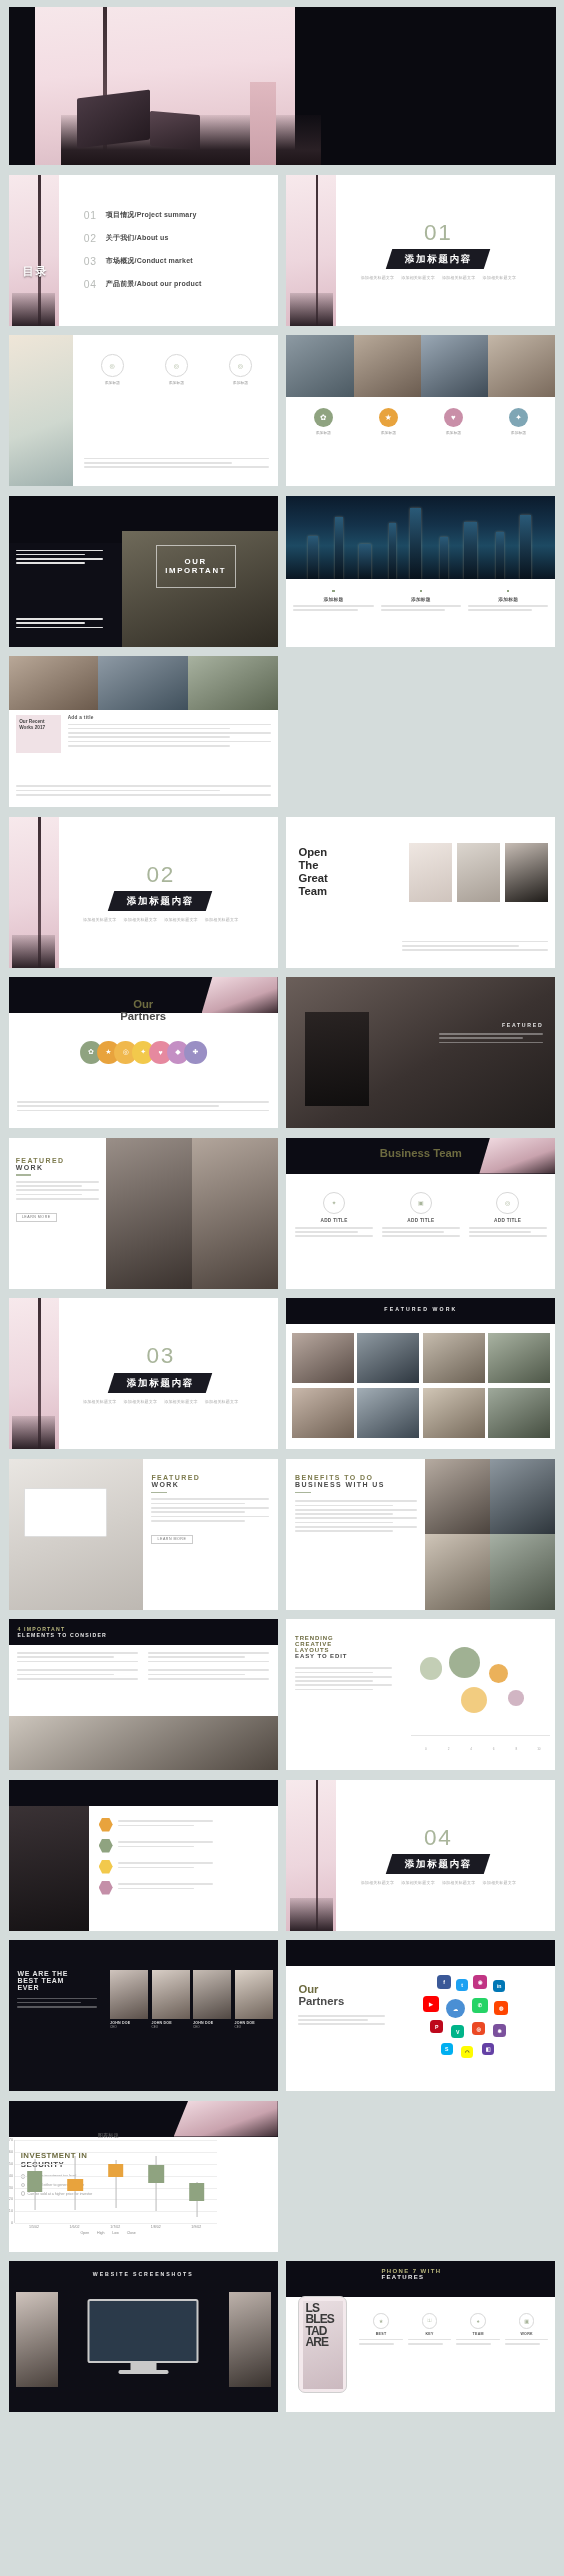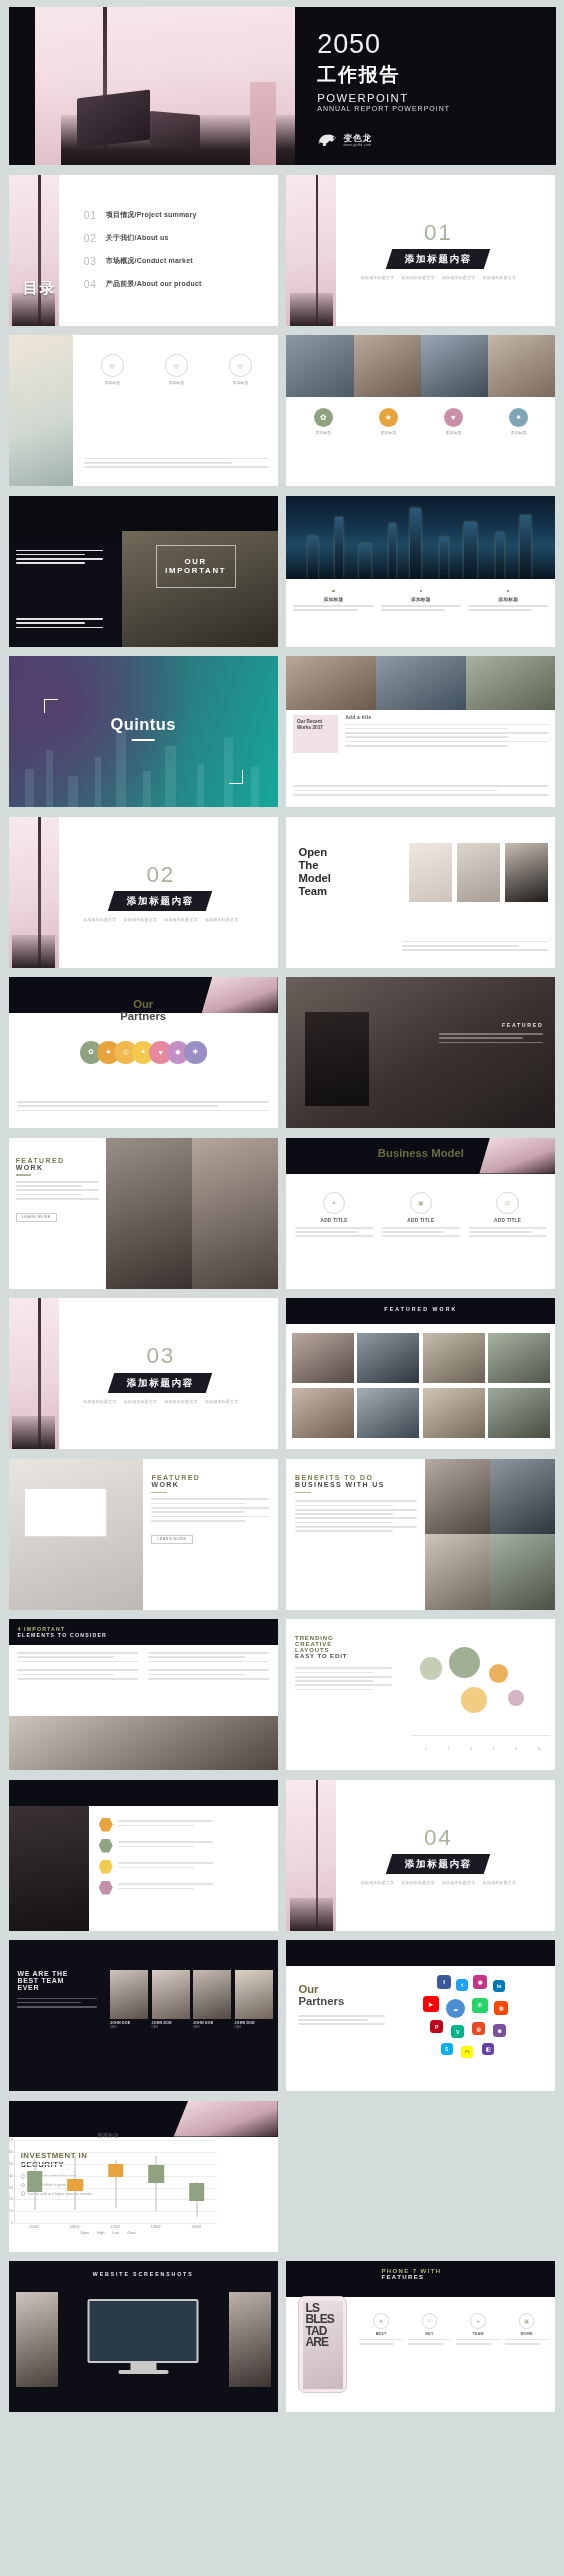--- a/index.html
+++ b/index.html
@@ -54,21 +54,21 @@
   .darkbar.tall { height:36px; }
   .darkbar-photo { position:absolute; right:0; top:0; width:76px; height:100%;
      background:linear-gradient(160deg,#f3dee4,#c9a3ae 60%,#3a2a30);
      clip-path:polygon(14% 0,100% 0,100% 100%,0 100%); }
 
   
   .toc { position:absolute; left:75px; top:35px; }
   .toc-row { display:flex; align-items:center; gap:8.7px; margin-bottom:12px; }
   .toc-num { font-size:10.4px; color:#b9bcb9; letter-spacing:0.9px; }
   .toc-label { font-size:7px; color:#4a4a4a; font-weight:700; letter-spacing:0.2px; }
-  .toc-tag { position:absolute; left:14px; top:104px; font-size:15px; font-weight:700; color:#fff;
+  .toc-tag { position:absolute; left:14px; top:89px; font-size:11px; font-weight:700; color:#fff;
      letter-spacing:1.7px; text-shadow:0 0.9px 1.7px rgba(0,0,0,.5); }
 
   
   .sec { position:absolute; left:0; top:0; width:100%; height:100%; display:flex;
      flex-direction:column; align-items:center; justify-content:center; padding-left:35px; }
   .sec-num { font-size:22.6px; color:#a9b59b; font-weight:300; letter-spacing:1.7px; }
   .sec-ribbon { margin-top:3.5px; background:#1a1a22; color:#fff; font-size:9.5px; font-weight:700;
      letter-spacing:1.7px; padding:3.5px 15.6px; transform:skewX(-18deg); }
   .sec-ribbon span { display:inline-block; transform:skewX(18deg); }
   .sec-subs { display:flex; flex-wrap:wrap; width:156px; justify-content:center; gap:1.7px 7px; margin-top:6px; }
@@ -161,36 +161,20 @@
 
 <div class="sheet">
 
   <div class="hero">
     <div class="hero-left-dark"></div>
     <div class="hero-photo">
       <div class="hero-desk"></div>
       <div class="hero-mon"></div>
       <div class="hero-mon2"></div>
     </div>
-    <div class="hero-right">
-      <div class="hero-year">2050</div>
-      <div class="hero-cn">工作报告</div>
-      <div class="hero-en">POWERPOINT</div>
-      <div class="hero-en2">ANNUAL REPORT POWERPOINT</div>
-      <div class="hero-logo">
-        <svg width="22.6" height="17.4" viewBox="0 0 26 20">
-          <path d="M2 14c0-6 5-10 11-10 4 0 7 2 9 4-1 .5-2 .3-3 .2.8 1.2.5 2.6-.6 3.4-1.4 1-3.2.6-4.2-.6-.6 1.8-2 3-4 3.4.6.8.5 2-.4 2.6-1 .7-2.4.4-3-.6-.5-.9-.2-2 .7-2.5-2 .2-4-.6-5-2.2 0 1 .3 2 1 2.8-1 .1-1.8-.3-2.5-1z" fill="#e8e8e8"></path>
-          <circle cx="19.4" cy="7.6" r="1" fill="#111"></circle>
-        </svg>
-        <div>
-          <div class="hero-logo-txt">变色龙</div>
-          <div class="hero-logo-url">www.pptfd.com</div>
-        </div>
-      </div>
-    </div>
   </div>
 
   <div class="row">
     <div class="slide">
       <div class="pinkstrip"></div>
       <div class="toc-tag">目录</div>
       <div class="toc">
         <div class="toc-row">
           <span class="toc-num">01</span>
           <span class="toc-label">项目情况/Project summary</span>
@@ -335,40 +319,20 @@
           <div class="lines" style="margin-top:3.5px;">
               <div></div>
               <div></div>
             </div>
         </div>
       </div>
     </div>
   </div>
 
   <div class="row">
-    <div class="slide">
-      <div class="quintus">
-        <div class="qcity">
-          <i style="left:6%;width:8.7px;height:38px;"></i>
-            <i style="left:14%;width:7px;height:57px;"></i>
-          <i style="left:22%;width:10.4px;height:31px;"></i>
-            <i style="left:32%;width:6px;height:50px;"></i>
-          <i style="left:40%;width:9.5px;height:76px;"></i>
-            <i style="left:50%;width:7.8px;height:36px;"></i>
-          <i style="left:58%;width:11.3px;height:61px;"></i>
-            <i style="left:70%;width:7px;height:43px;"></i>
-          <i style="left:80%;width:9.5px;height:69px;"></i>
-            <i style="left:90%;width:7.8px;height:40px;"></i>
-        </div>
-        <div class="q-c1"></div>
-        <div class="q-c2"></div>
-        <div class="q-title">Quintus</div>
-        <div class="q-ul"></div>
-      </div>
-    </div>
 
     <div class="slide">
       <div style="position:absolute;left:0;top:0;width:100%;height:54px;display:flex;">
         <div style="flex:1;background:linear-gradient(150deg,#b9a898,#6b5a4c);"></div>
         <div style="flex:1;background:linear-gradient(150deg,#8e9aa5,#40505c);"></div>
         <div style="flex:1;background:linear-gradient(150deg,#a8b2a0,#5a6450);"></div>
       </div>
       <div style="position:absolute;left:7px;top:59px;width:45px;height:38px;background:#f0e2e6;padding:3.5px;">
         <div style="font-size:4.7px;font-weight:700;color:#444;line-height:1.3;">Our Recent Works 2017</div>
       </div>
@@ -405,21 +369,21 @@
           <div>添加相关标题文字</div>
           <div>添加相关标题文字</div>
         </div>
       </div>
     </div>
 
     <div class="slide">
       <div style="position:absolute;left:12px;top:29.5px;">
         <div style="font-size:11.3px;font-weight:700;color:#2b2b2b;line-height:1.15;">Open</div>
         <div style="font-size:11.3px;font-weight:700;color:#2b2b2b;line-height:1.15;">The</div>
-        <div style="font-size:11.3px;font-weight:700;color:#2b2b2b;line-height:1.15;">Model</div>
+        <div style="font-size:11.3px;font-weight:700;color:#2b2b2b;line-height:1.15;">Great</div>
         <div style="font-size:11.3px;font-weight:700;color:#2b2b2b;line-height:1.15;">Team</div>
       </div>
       <div style="position:absolute;right:7px;top:26px;display:flex;gap:5.2px;">
         <div style="width:43px;height:59px;background:linear-gradient(160deg,#efe7e2,#cfc4bd);"></div>
         <div style="width:43px;height:59px;background:linear-gradient(160deg,#dcd6cf,#a79e95);"></div>
         <div style="width:43px;height:59px;background:linear-gradient(160deg,#c7bdb5,#1e1b18);"></div>
       </div>
       <div style="position:absolute;right:7px;bottom:14px;width:146px;" class="lines">
           <div></div>
           <div></div>
@@ -485,21 +449,21 @@
       <div style="position:absolute;right:0;top:0;width:172px;height:100%;display:flex;">
         <div style="flex:1;background:linear-gradient(160deg,#9a8f88,#3a322e);"></div>
         <div style="flex:1;background:linear-gradient(160deg,#b3a69c,#4a403a);"></div>
       </div>
     </div>
 
     <div class="slide">
       <div class="darkbar tall">
         <div class="darkbar-photo"></div>
       </div>
-      <div style="position:absolute;left:0;right:0;top:9.5px;text-align:center;font-size:11.3px;font-weight:700;color:#6d6b40;">Business Model</div>
+      <div style="position:absolute;left:0;right:0;top:9.5px;text-align:center;font-size:11.3px;font-weight:700;color:#6d6b40;">Business Team</div>
       <div style="position:absolute;left:8.7px;right:8.7px;top:54px;display:flex;gap:8.7px;">
         <div style="flex:1;text-align:center;">
           <div class="circ" style="margin:0 auto;">✦</div>
           <div class="tiny-b" style="margin-top:4.3px;">ADD TITLE</div>
           <div class="lines" style="margin-top:3.5px;">
               <div></div>
               <div></div>
               <div></div>
             </div>
         </div>

